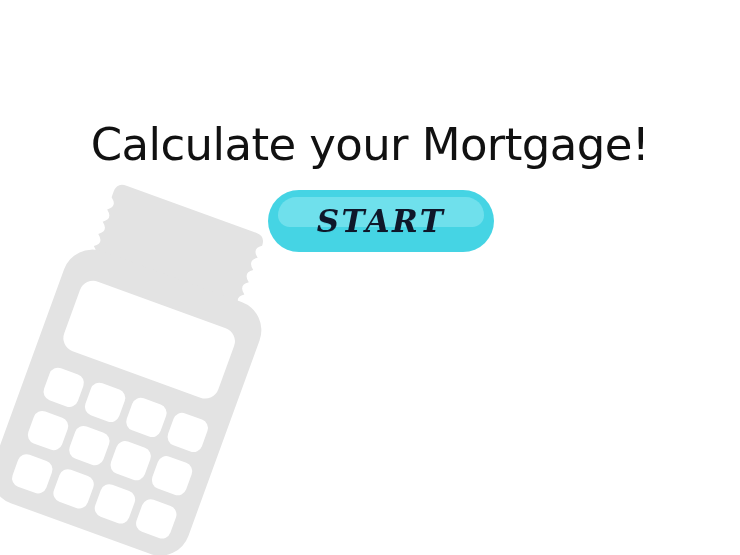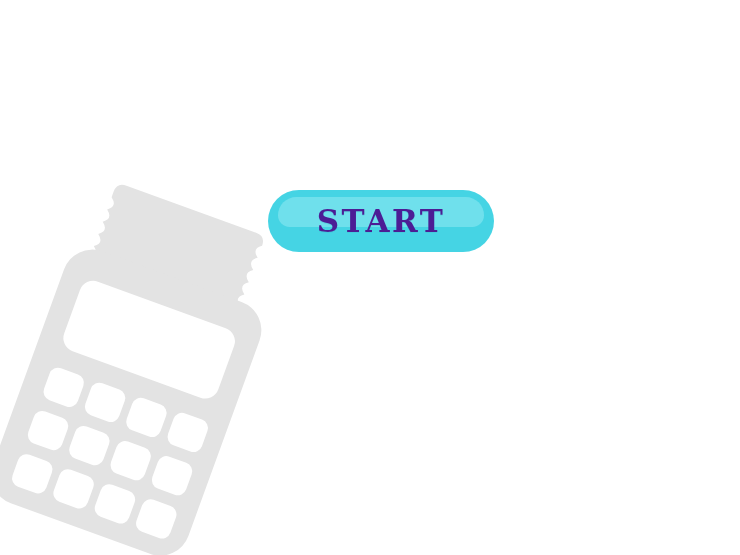--- a/index.html
+++ b/index.html
@@ -88,23 +88,24 @@
   #start-button .btn-label {
     position: relative;
     display: block;
     width: 100%;
     text-align: center;
     line-height: 62px;
     font-family: "DejaVu Serif", "Liberation Serif", serif;
     font-size: 31px;
     font-weight: 700;
     letter-spacing: 2.5px;
-    color: #4c1d95;
+    color: #0f172a;
     z-index: 2;
     text-shadow: 0 1px 0 rgba(60,190,205,0.35);
+    font-style: italic;
   }
 </style>
 </head>
 <body>
 
 <div id="app">
 
   <div id="calculator-illustration">
     <svg viewBox="0 0 320 360" xmlns="http://www.w3.org/2000/svg" aria-hidden="true">
       <g transform="rotate(20 150 190)">
@@ -147,19 +148,20 @@
           <rect x="50" y="292" width="36" height="34" rx="9" ry="9" fill="#ffffff"></rect>
           <rect x="94" y="292" width="36" height="34" rx="9" ry="9" fill="#ffffff"></rect>
           <rect x="138" y="292" width="36" height="34" rx="9" ry="9" fill="#ffffff"></rect>
           <rect x="182" y="292" width="36" height="34" rx="9" ry="9" fill="#ffffff"></rect>
         </g>
 
       </g>
     </svg>
   </div>
 
+  <h1 id="page-title">Calculate your Mortgage!</h1>
 
   <button id="start-button">
     <span class="gloss"></span>
     <span class="btn-label">START</span>
   </button>
 
 </div>
 
 </body></html>

